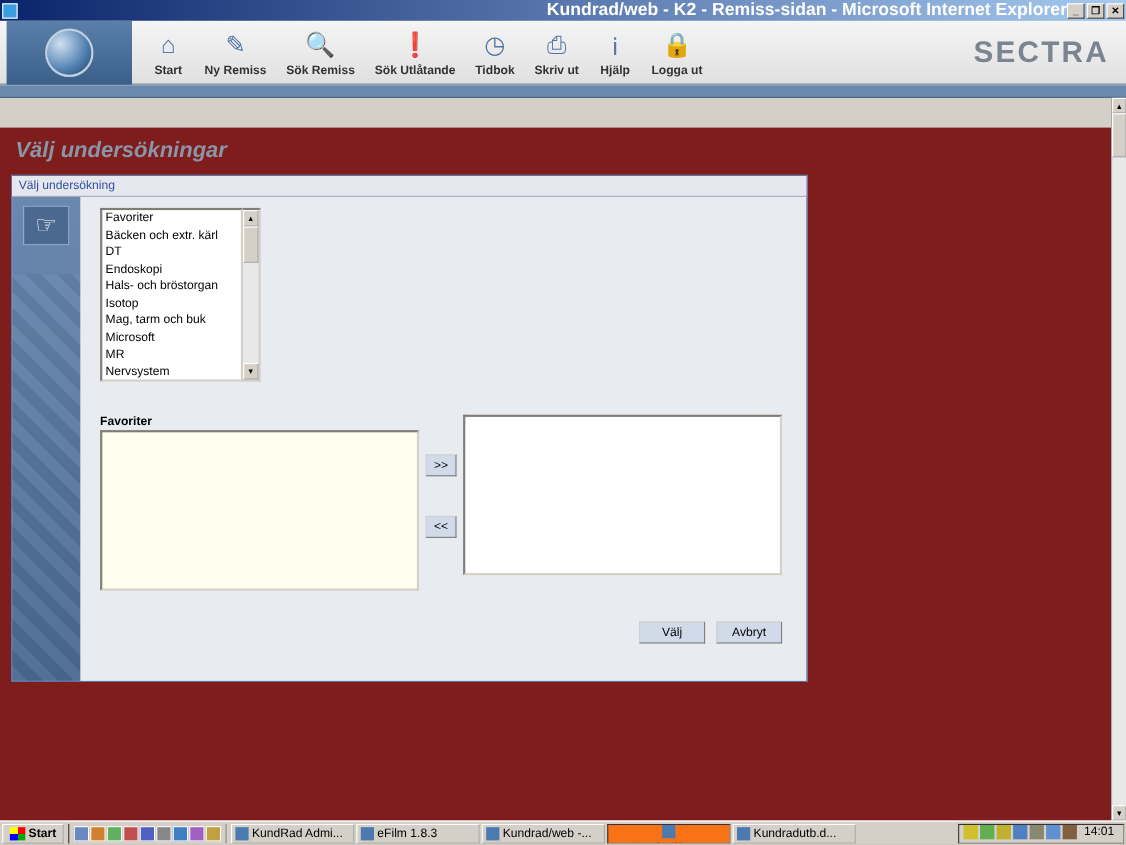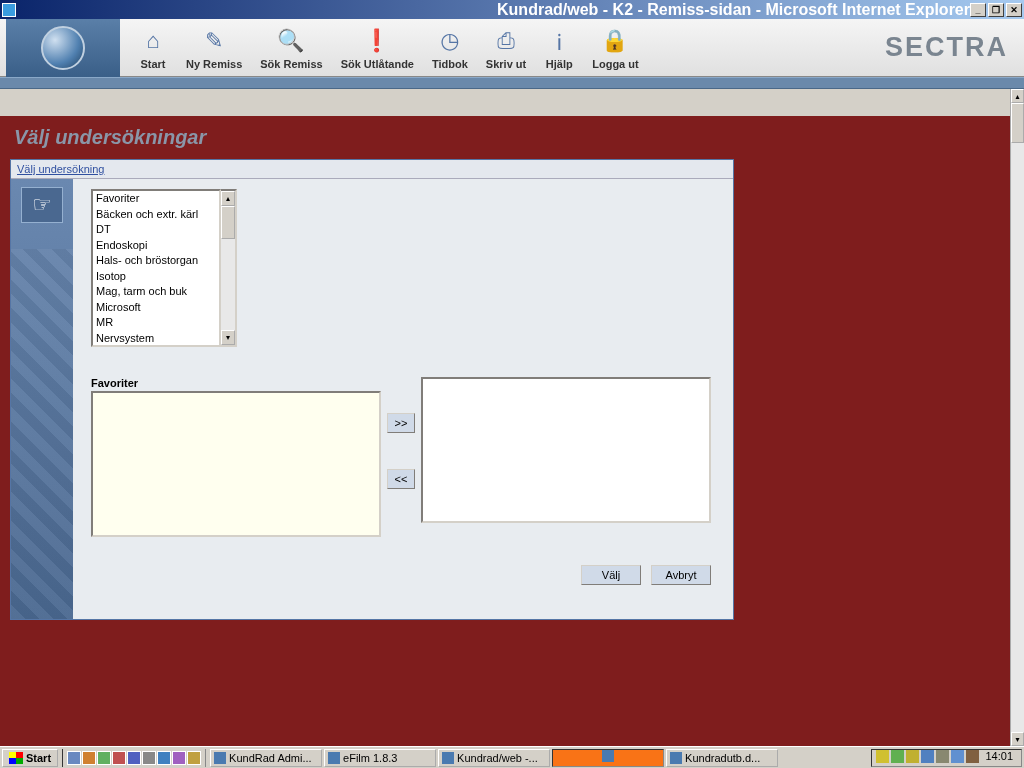--- a/index.html
+++ b/index.html
@@ -27,21 +27,21 @@
 
 
 .blue-bar { height: 12px; background: #6a89ab; border-top: 1px solid #8aa8c8; border-bottom: 1px solid #4a6888; }
 
 
 .content-wrap { position: absolute; top: 70px; left: 0; right: 14px; bottom: 0; background: #7f1d1d; overflow: hidden; margin-top: 27px; }
 .page-heading { font-size: 20px; font-weight: bold; font-style: italic; color: #8a96a8; padding: 10px 14px 6px; }
 
 
 .main-panel { margin: 4px 0 0 10px; width: 724px; border: 1px solid #5575a5; background: #e8ecf0; }
-.panel-header { background: #e4e8ee; color: #3050a0; font-size: 11px; padding: 3px 6px; border-bottom: 1px solid #aab; text-decoration: underline; }
+.panel-header { background: #e4e8ee; color: #3050a0; font-size: 11px; padding: 3px 6px; border-bottom: 1px solid #aab; }
 .panel-body { display: flex; }
 
 .side-strip { width: 62px; background: linear-gradient(to bottom,#6a88b0,#4a6890); padding: 8px 0; display:flex; flex-direction:column; align-items:center; min-height: 440px; position:relative;}
 .side-strip .hand-icon { width: 42px; height: 36px; background: #4a6890; border: 1px solid #95b0d0; display:flex;align-items:center;justify-content:center;color:#fff;font-size:22px;}
 .side-strip::after{content:"";position:absolute;top:70px;bottom:0;left:0;right:0;background:repeating-linear-gradient(45deg,rgba(255,255,255,0.05) 0 10px,rgba(0,0,0,0.05) 10px 20px);}
 
 .form-area { flex: 1; padding: 10px 18px 14px; }
 .group-label { font-size: 11px; color: #333; margin-bottom: 2px; }
 .listbox-wrap { display:flex; width: 146px; }
 .listbox { width: 130px; height: 158px; border: 2px inset #d4d0c8; background: #fff; font-size: 11px; overflow: hidden; }

